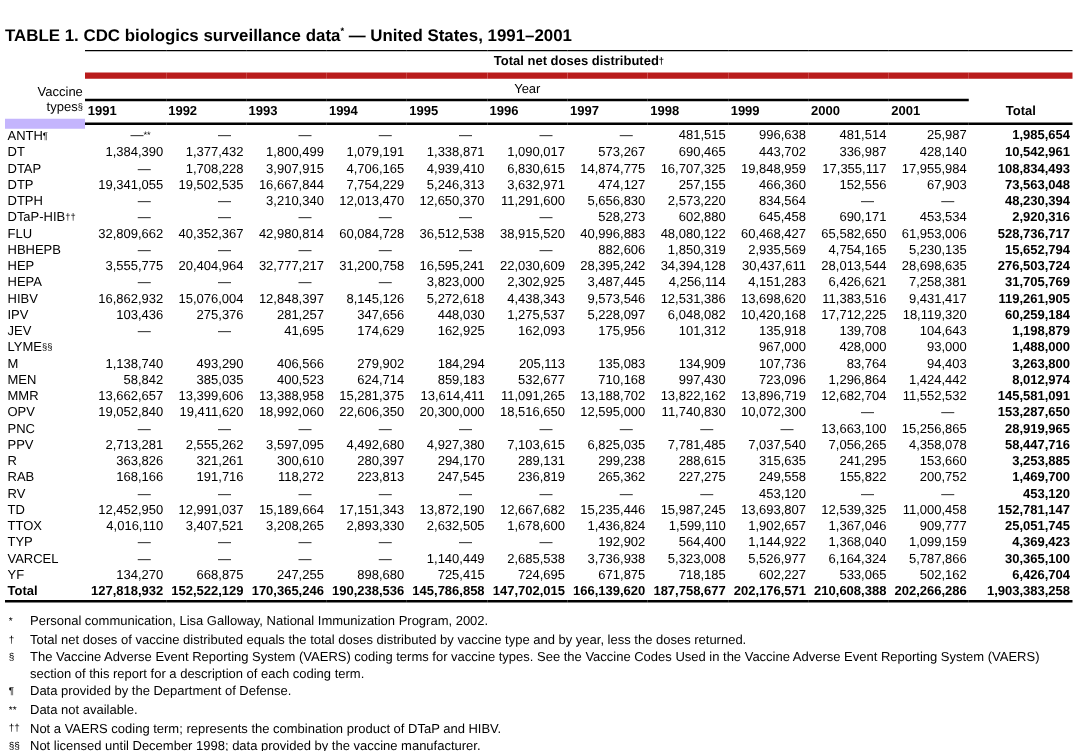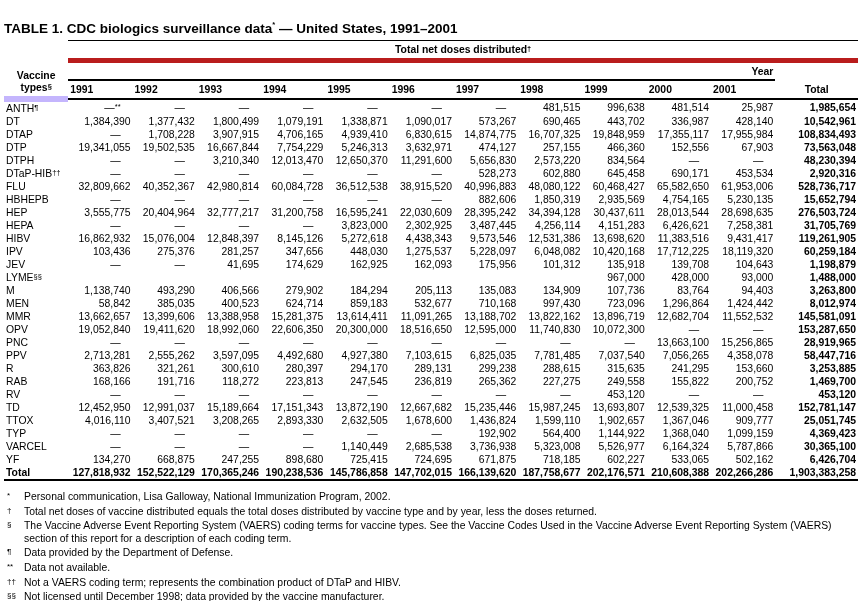--- a/index.html
+++ b/index.html
@@ -44,33 +44,33 @@
 
   
   th.group-hdr {
     font-weight: bold;
     text-align: center;
     border-top: 1.5px solid #000;
     border-bottom: 5px solid #b91c1c;
     height: 17px;
   }
   th.year-hdr {
-    font-weight: bold;
-    text-align: right;
+    font-weight: normal;
+    text-align: center;
     border-bottom: 2.5px solid #000;
     height: 16px;
   }
   th.year-hdr-spacer { border-bottom: none; }
   th.stub-hdr {
     vertical-align: bottom;
-    text-align: center;
-    font-weight: bold;
+    text-align: right;
+    font-weight: normal;
     line-height: 11.5px;
     padding-bottom: 3px;
-    border-bottom: 6px solid #c4b5fd;
+    border-bottom: 8px solid #c4b5fd;
   }
   tr.year-labels th {
     font-weight: bold;
     text-align: left;
     border-bottom: 2px solid #000;
     height: 17px;
   }
   tr.year-labels th.total-col-hdr { text-align: center; }
 
   

